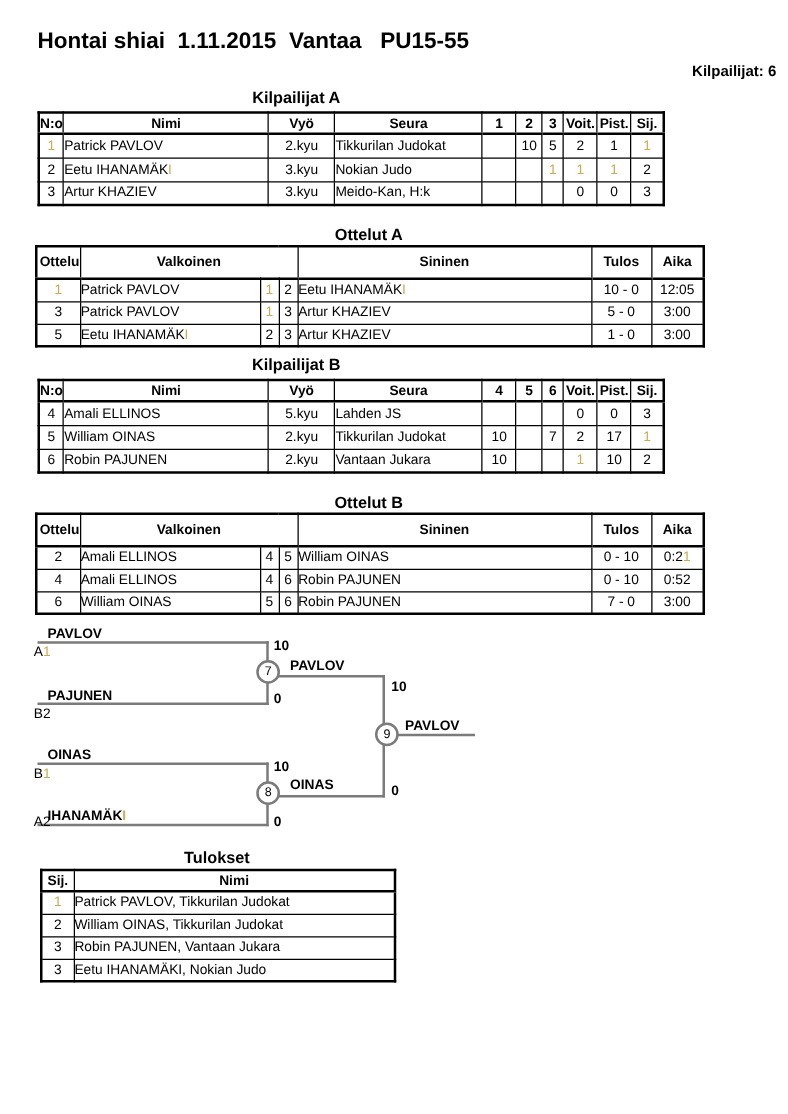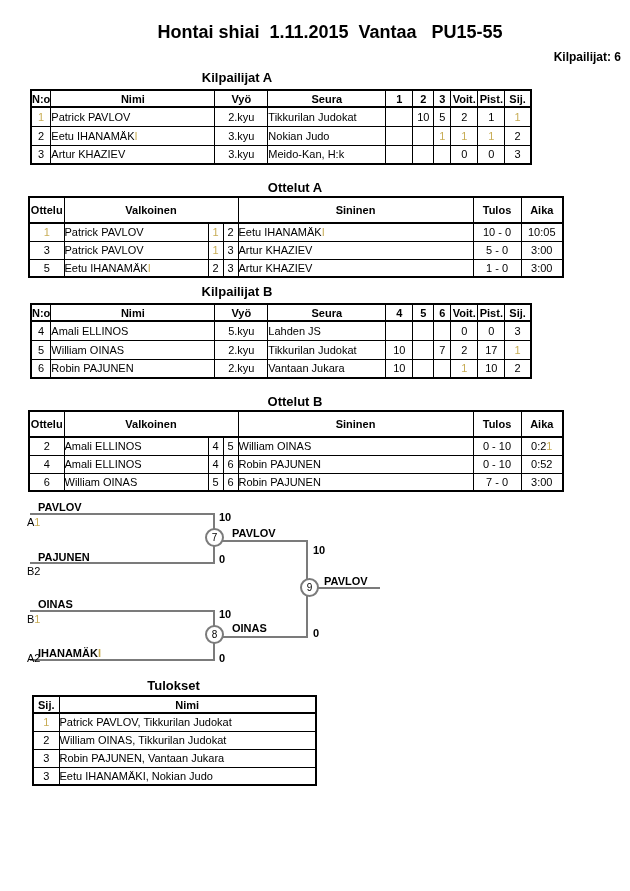--- a/index.html
+++ b/index.html
@@ -1,26 +1,26 @@
 <!DOCTYPE html>
 <html><head>
 <meta charset="utf-8">
 <style>
   html,body{margin:0;padding:0;background:#fff;}
   body{width:630px;height:891px;position:relative;font-family:"Liberation Sans",sans-serif;color:#000;overflow:hidden;}
-  .title{position:absolute;top:22px;left:30px;width:600px;text-align:center;font-size:18px;font-weight:bold;white-space:pre;}
+  .title{position:absolute;top:22px;left:30px;width:600px;text-align:left;font-size:18px;font-weight:bold;white-space:pre;}
   .subtitle{position:absolute;top:50px;right:9px;font-size:12px;font-weight:bold;}
   .heading{position:absolute;text-align:center;font-weight:bold;font-size:13px;white-space:pre;}
   table.grid{position:absolute;border-collapse:collapse;table-layout:fixed;background:#fff;border:2px solid #000;}
   .grid th,.grid td{border:1px solid #000;font-size:11px;font-family:"Liberation Sans",sans-serif;padding:0;white-space:nowrap;overflow:visible;vertical-align:middle;}
   .grid th{font-weight:bold;border-bottom:2px solid #000;}
   tr.h17{height:17px}tr.h19{height:19px}tr.h15{height:26px}tr.h18{height:18px}
   .c{text-align:center}
   .l{text-align:left;padding-left:7px}
-  .hl{text-align:center;padding-left:2px}
+  .hl{text-align:right;padding-left:2px}
   .vthick{border-left-width:2px}
   .faded{color:#c8ad55}
   .nbr{border-right:none}.nbl{border-left:none}
   .bline{position:absolute;background:#7b7b7b;}
   .bcircle{position:absolute;width:15px;height:15px;border:2px solid #7b7b7b;border-radius:50%;background:#fff;font-size:10px;line-height:15px;text-align:center;}
   .bname{position:absolute;font-size:11px;font-weight:bold;white-space:pre;}
   .bseed{position:absolute;font-size:11px;white-space:pre;}
   .bscore{position:absolute;font-size:11px;font-weight:bold;white-space:pre;}
 </style>
 </head>
@@ -114,21 +114,21 @@
     <th class="c">Tulos</th>
     <th class="c">Aika</th>
   </tr>
   <tr class="h18">
     <td class="c faded">1</td>
     <td class="l">Patrick PAVLOV</td>
     <td class="c faded">1</td>
     <td class="c">2</td>
     <td class="l"><span>Eetu IHANAMÄK</span><span class="faded">I</span></td>
     <td class="c">10 - 0</td>
-    <td class="c">10:05</td>
+    <td class="c">12:05</td>
   </tr>
   <tr class="h18">
     <td class="c">3</td>
     <td class="l">Patrick PAVLOV</td>
     <td class="c faded">1</td>
     <td class="c">3</td>
     <td class="l">Artur KHAZIEV</td>
     <td class="c">5 - 0</td>
     <td class="c">3:00</td>
   </tr>

